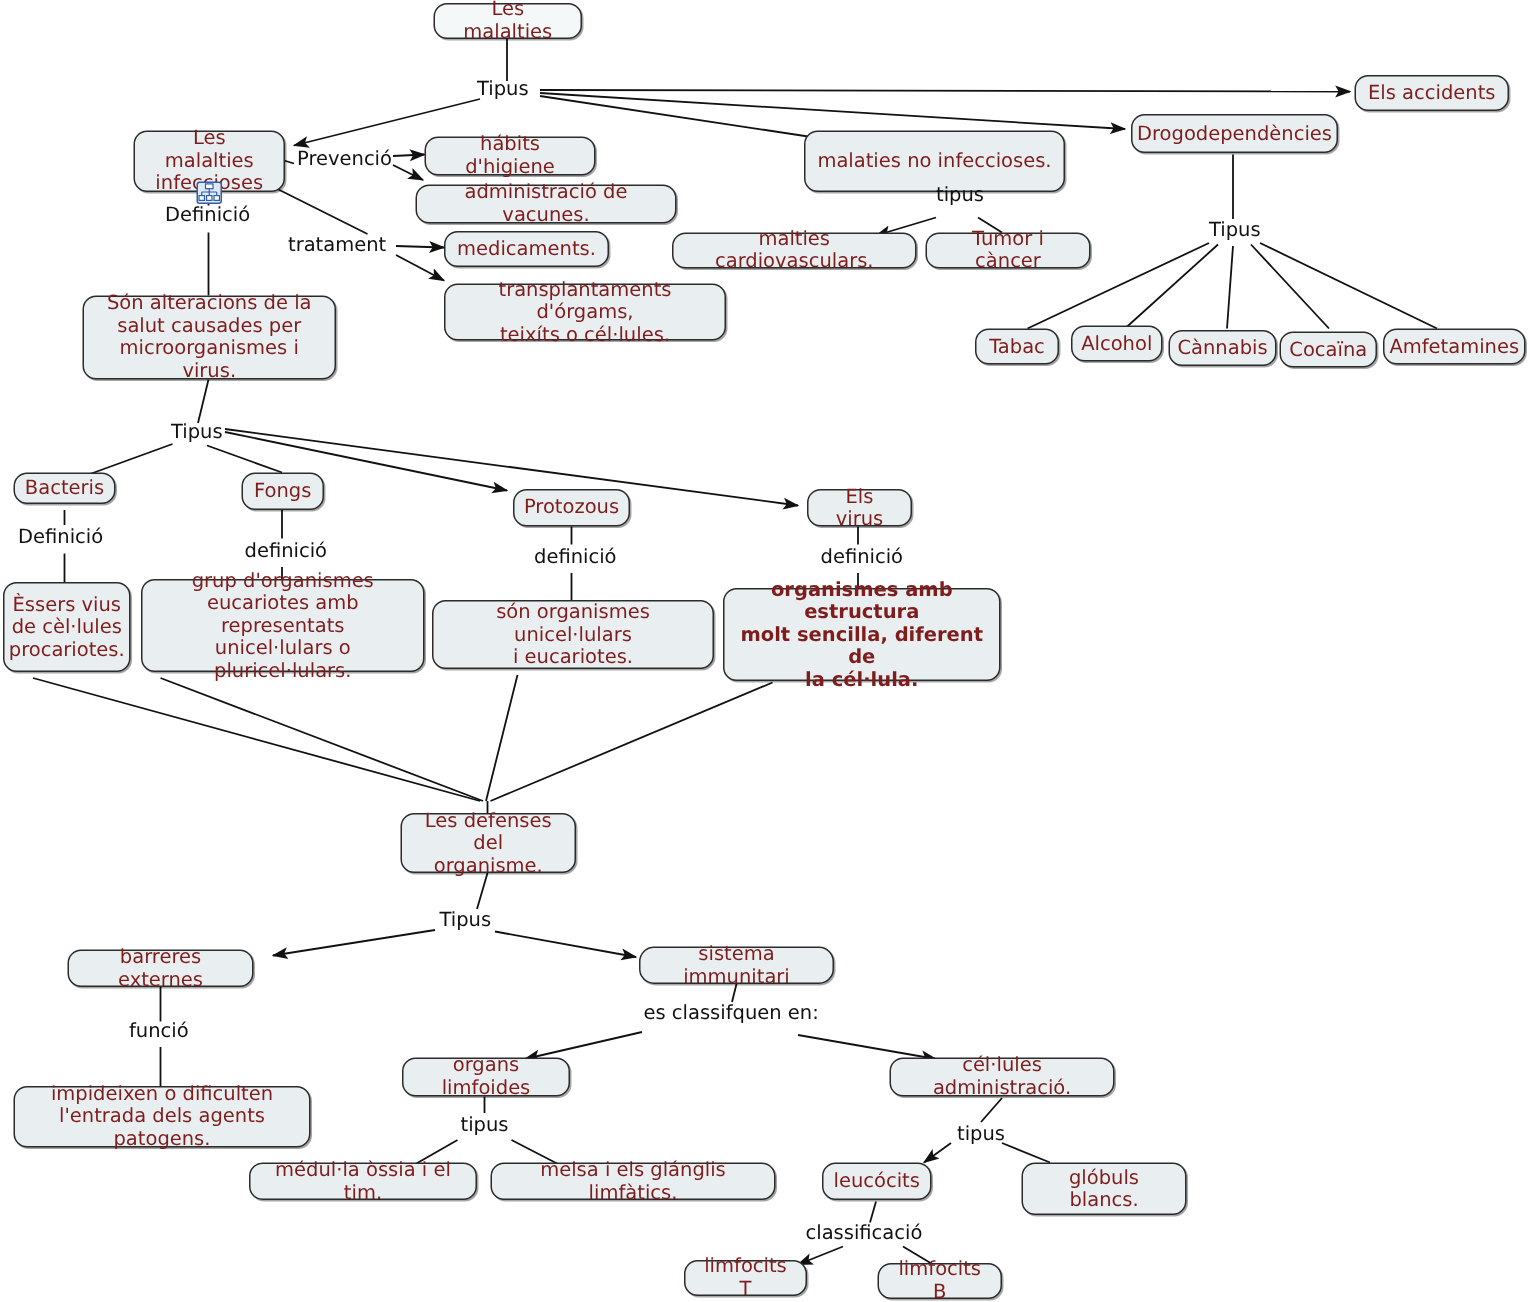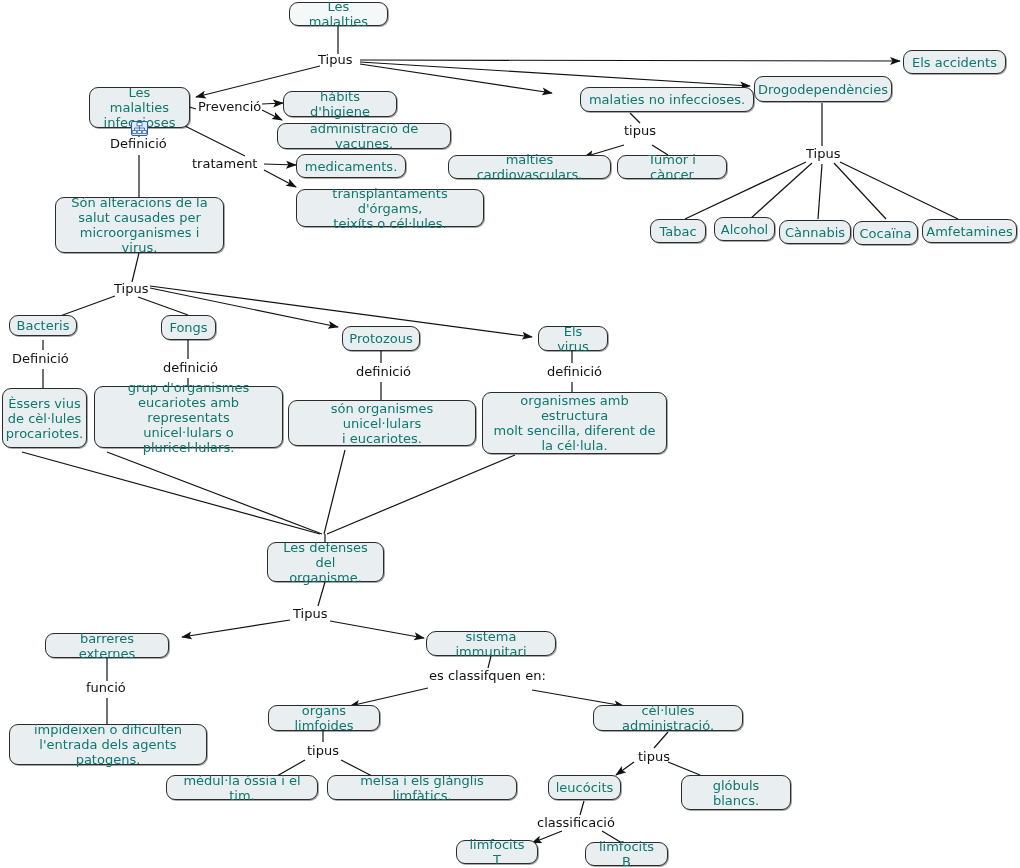--- a/index.html
+++ b/index.html
@@ -25,21 +25,21 @@
     width: 1020px;
     height: 868px;
     pointer-events: none;
   }
   .node {
     position: absolute;
     box-sizing: border-box;
     background: #e9eff1;
     border: 1px solid #2b2b2b;
     border-radius: 9px;
-    color: #0f766e;
+    color: #7f1d1d;
     font-size: 13px;
     line-height: 15px;
     text-align: center;
     display: flex;
     align-items: center;
     justify-content: center;
     padding: 2px 7px;
     white-space: pre-line;
     box-shadow: 1px 1px 0 rgba(0,0,0,0.35);
     z-index: 3;
@@ -208,21 +208,21 @@
 
   <div class="node" style="left:296px; top:154px; width:110px; height:24px;">
     <span>medicaments.</span>
   </div>
 
   <div class="node" style="left:296px; top:189px; width:188px; height:38px;">
     <span>transplantaments d'órgams,
 teixíts o cél·lules.</span>
   </div>
 
-  <div class="node" style="left:580px; top:87px; width:174px; height:25px;">
+  <div class="node" style="left:536px; top:87px; width:174px; height:41px;">
     <span>malaties no infeccioses.</span>
   </div>
 
   <div class="node" style="left:448px; top:155px; width:163px; height:24px;">
     <span>malties cardiovasculars.</span>
   </div>
 
   <div class="node" style="left:617px; top:155px; width:110px; height:24px;">
     <span>Tumor i càncer</span>
   </div>
@@ -277,21 +277,21 @@
   </div>
   <div class="node" style="left:94px; top:386px; width:189px; height:62px;">
     <span>grup d'organismes
 eucariotes amb representats
 unicel·lulars o pluricel·lulars.</span>
   </div>
   <div class="node" style="left:288px; top:400px; width:188px; height:46px;">
     <span>són organismes unicel·lulars
 i eucariotes.</span>
   </div>
-  <div class="node" style="left:482px; top:392px; width:185px; height:62px;">
+  <div class="node" style="left:482px; top:392px; width:185px; height:62px;font-weight:bold;">
     <span>organismes amb estructura
 molt sencilla, diferent de
 la cél·lula.</span>
   </div>
 
   <div class="node" style="left:267px; top:542px; width:117px; height:40px;">
     <span>Les defenses del
 organisme.</span>
   </div>
 

